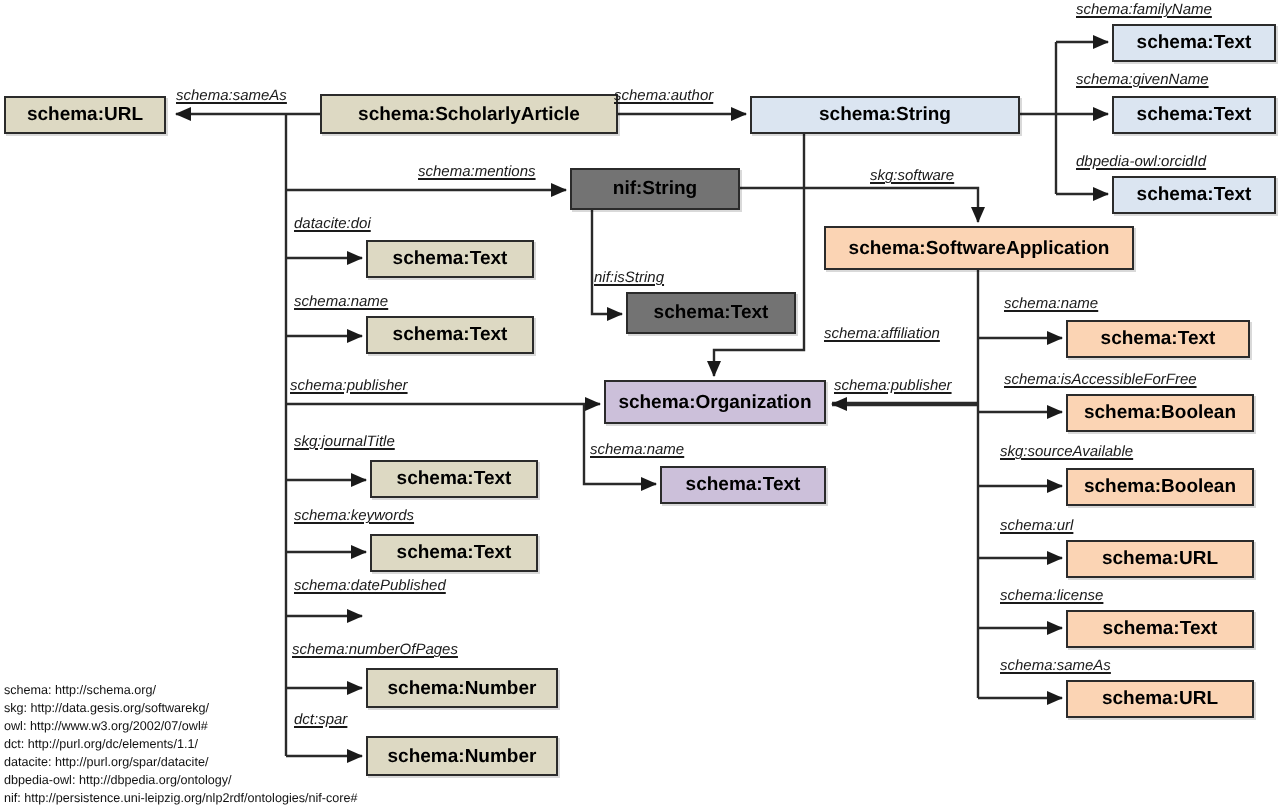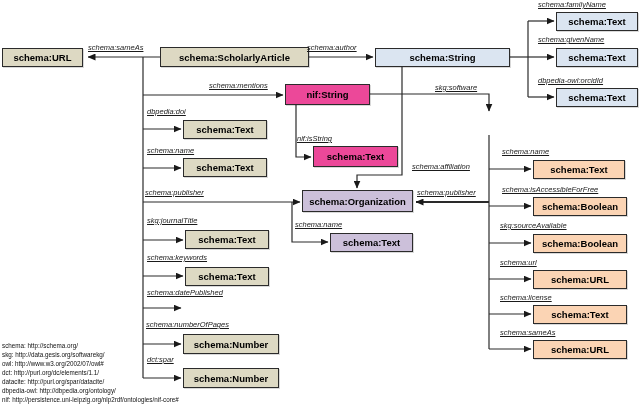--- a/index.html
+++ b/index.html
@@ -9,21 +9,21 @@
   }
   .node{
     position:absolute;box-sizing:border-box;border:1.2px solid #2b2b2b;
     display:flex;align-items:center;justify-content:center;
     font-size:9.5px;font-weight:bold;color:#000;white-space:nowrap;
     box-shadow:1px 1px 0 rgba(0,0,0,0.15);
   }
   .node.thick{border-width:1.8px;}
   .tan{background:#ddd9c3;}
   .blue{background:#dbe5f1;}
-  .pink{background:#ec4899;}
+  .pink{background:#737373;}
   .peach{background:#fbd4b4;}
   .purple{background:#ccc0da;}
   .edge-label{
     position:absolute;font-size:7.5px;font-style:italic;color:#1a1a1a;
     white-space:nowrap;line-height:8px;text-decoration:underline;
   }
   #legend{
     position:absolute;left:2px;top:341px;font-size:6.3px;line-height:9px;
     color:#111;white-space:nowrap;
   }
@@ -92,35 +92,36 @@
   <div class="node pink" style="left:285px;top:84px;width:85px;height:21px">nif:String</div>
   <div class="node pink" style="left:313px;top:146px;width:85px;height:21px">schema:Text</div>
   <div class="node tan" style="left:183px;top:120px;width:84px;height:19px">schema:Text</div>
   <div class="node tan" style="left:183px;top:158px;width:84px;height:19px">schema:Text</div>
   <div class="node purple thick" style="left:302px;top:190px;width:111px;height:22px">schema:Organization</div>
   <div class="node purple" style="left:330px;top:233px;width:83px;height:19px">schema:Text</div>
   <div class="node tan" style="left:185px;top:230px;width:84px;height:19px">schema:Text</div>
   <div class="node tan" style="left:185px;top:267px;width:84px;height:19px">schema:Text</div>
   <div class="node tan thick" style="left:183px;top:334px;width:96px;height:20px">schema:Number</div>
   <div class="node tan thick" style="left:183px;top:368px;width:96px;height:20px">schema:Number</div>
+  <div class="node peach" style="left:412px;top:113px;width:155px;height:22px">schema:SoftwareApplication</div>
   <div class="node peach" style="left:533px;top:160px;width:92px;height:19px">schema:Text</div>
   <div class="node peach" style="left:533px;top:197px;width:94px;height:19px">schema:Boolean</div>
   <div class="node peach" style="left:533px;top:234px;width:94px;height:19px">schema:Boolean</div>
   <div class="node peach" style="left:533px;top:270px;width:94px;height:19px">schema:URL</div>
   <div class="node peach" style="left:533px;top:305px;width:94px;height:19px">schema:Text</div>
   <div class="node peach" style="left:533px;top:340px;width:94px;height:19px">schema:URL</div>
 
   <div class="edge-label" style="left:88px;top:44px">schema:sameAs</div>
   <div class="edge-label" style="left:307px;top:44px">schema:author</div>
   <div class="edge-label" style="left:538px;top:1px">schema:familyName</div>
   <div class="edge-label" style="left:538px;top:36px">schema:givenName</div>
   <div class="edge-label" style="left:538px;top:77px">dbpedia-owl:orcidId</div>
   <div class="edge-label" style="left:209px;top:82px">schema:mentions</div>
   <div class="edge-label" style="left:435px;top:84px">skg:software</div>
-  <div class="edge-label" style="left:147px;top:108px">dbpedia:doi</div>
+  <div class="edge-label" style="left:147px;top:108px">datacite:doi</div>
   <div class="edge-label" style="left:297px;top:135px">nif:isString</div>
   <div class="edge-label" style="left:147px;top:147px">schema:name</div>
   <div class="edge-label" style="left:145px;top:189px">schema:publisher</div>
   <div class="edge-label" style="left:412px;top:163px">schema:affiliation</div>
   <div class="edge-label" style="left:417px;top:189px">schema:publisher</div>
   <div class="edge-label" style="left:295px;top:221px">schema:name</div>
   <div class="edge-label" style="left:147px;top:217px">skg:journalTitle</div>
   <div class="edge-label" style="left:147px;top:254px">schema:keywords</div>
   <div class="edge-label" style="left:147px;top:289px">schema:datePublished</div>
   <div class="edge-label" style="left:146px;top:321px">schema:numberOfPages</div>

